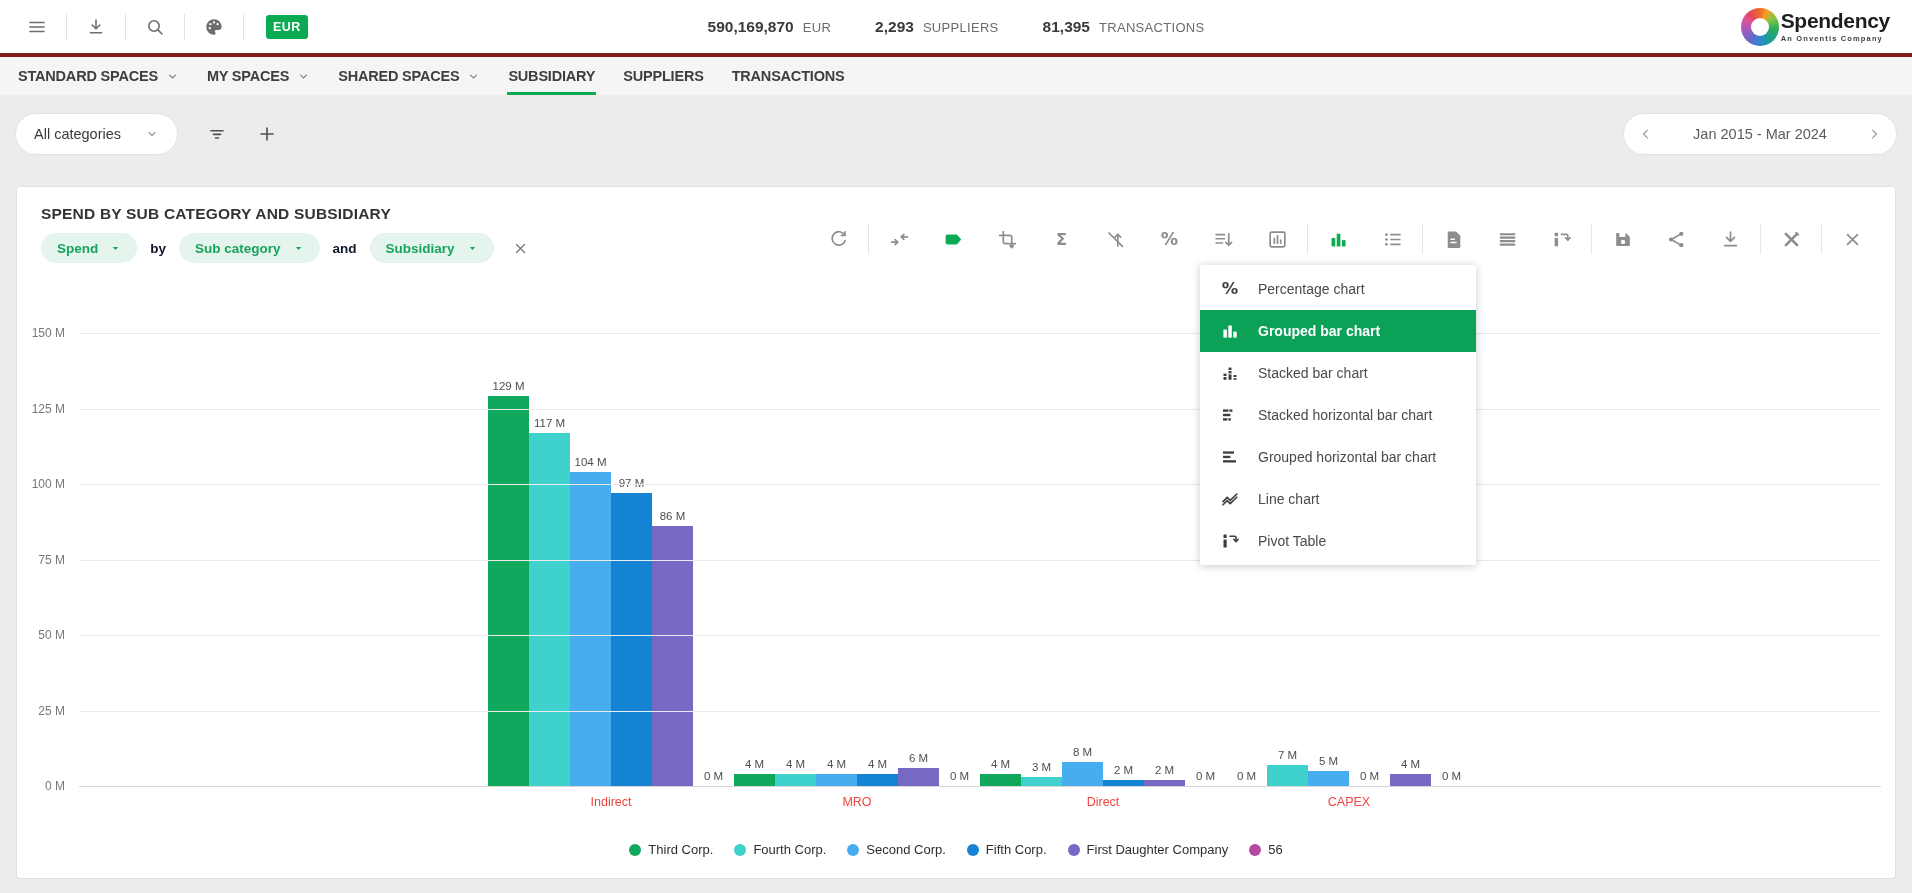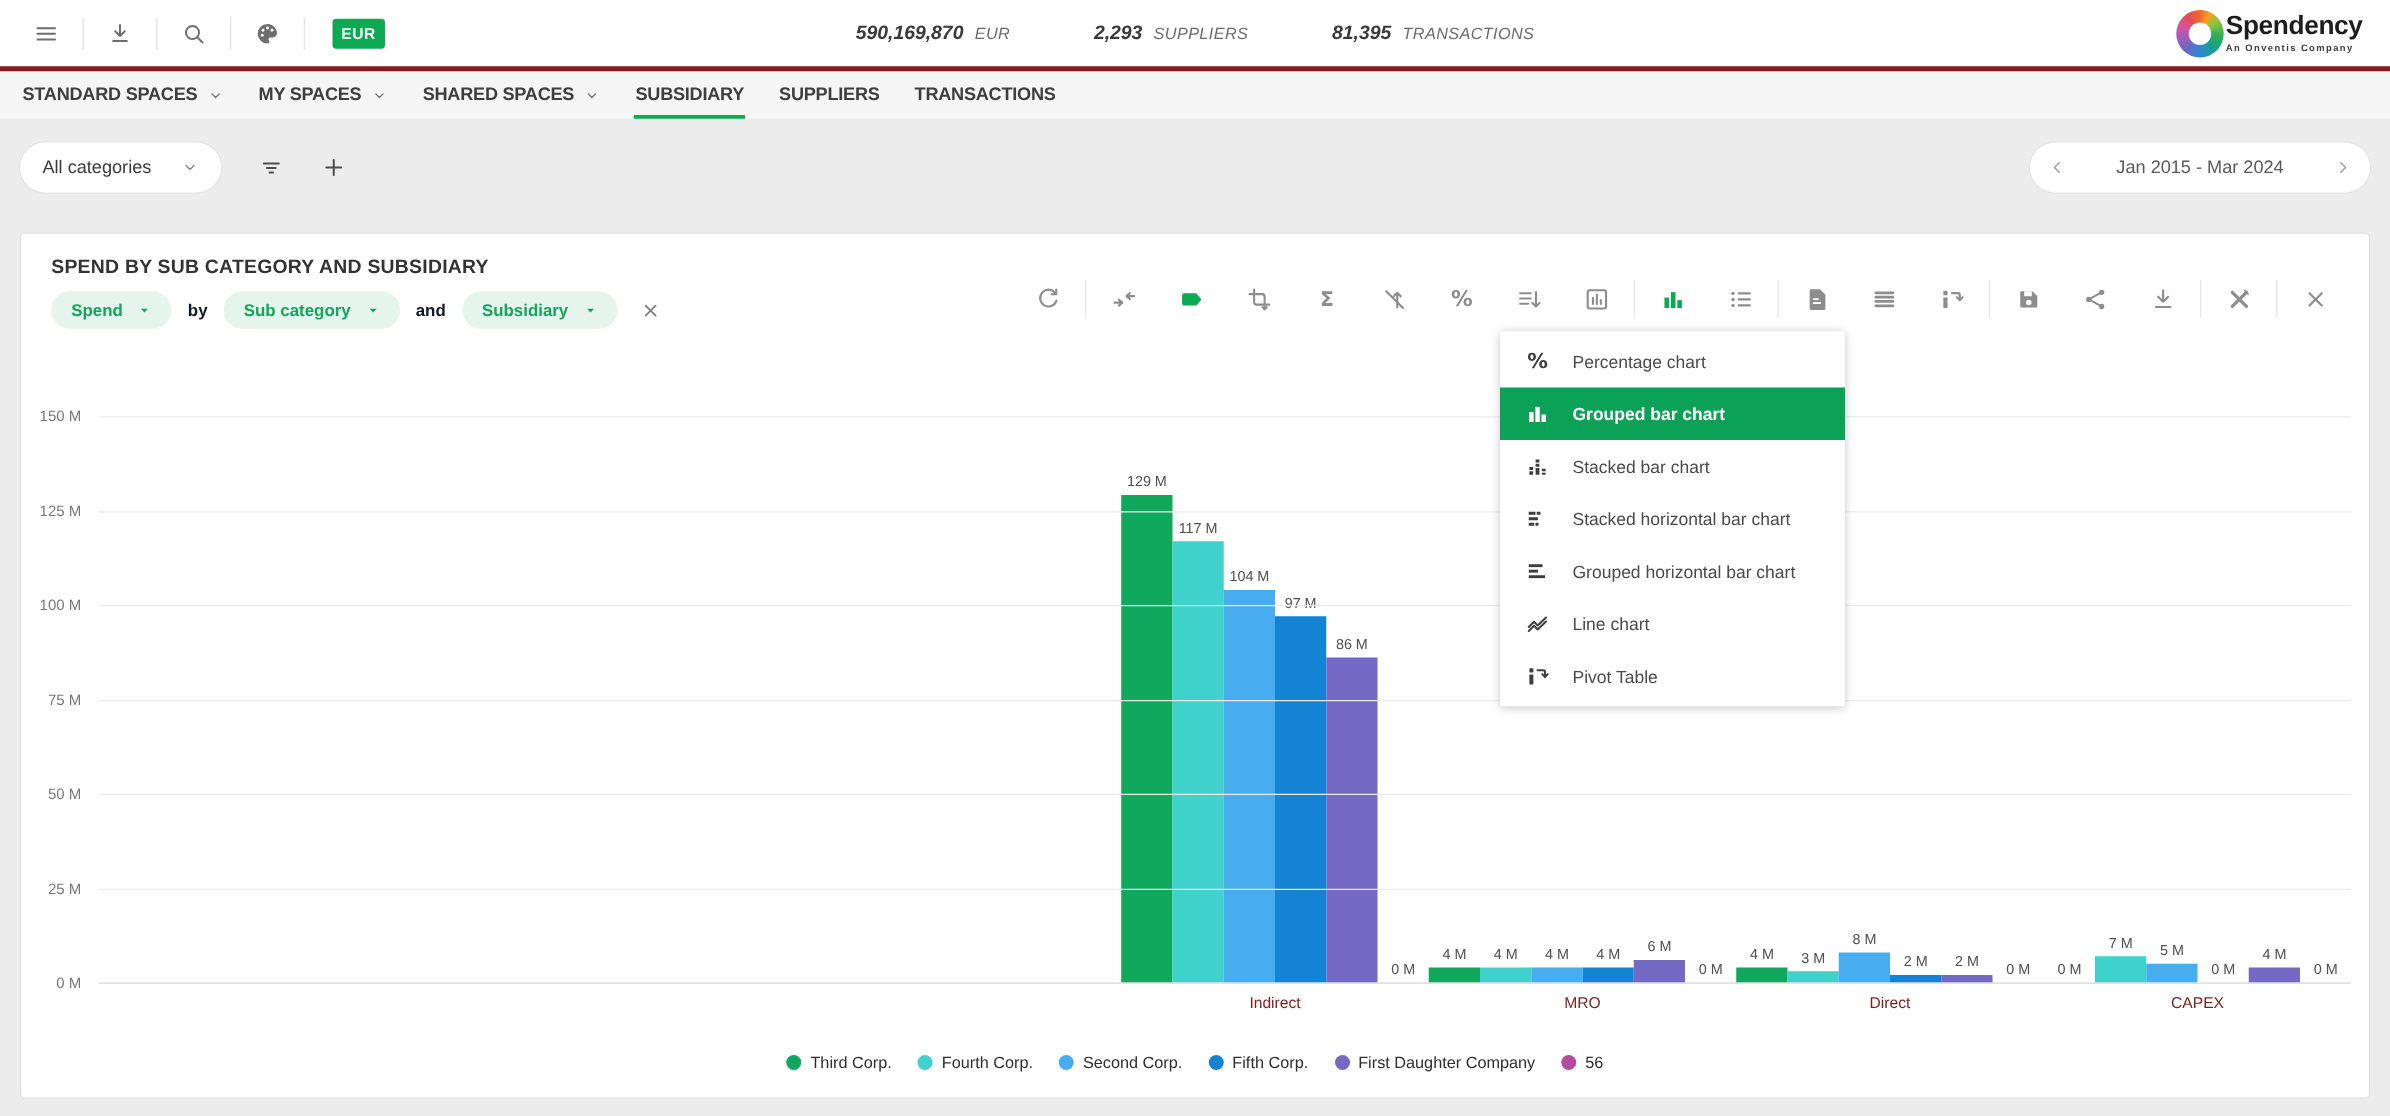--- a/index.html
+++ b/index.html
@@ -12,21 +12,21 @@
   
   .topbar { height:57px; background:#fff; border-bottom:4px solid #7f1d1d;
     display:flex; align-items:center; position:relative; }
   .tb-left { display:flex; align-items:center; height:100%; padding-left:8px; }
   .tb-cell { width:58px; display:flex; justify-content:center; align-items:center;
     color:#6e6e6e; cursor:pointer; }
   .tb-divider { width:1px; height:26px; background:#e4e4e4; }
   .eur-badge { background:#0caa53; color:#fff; font-weight:bold; font-size:12.5px;
     padding:5px 7px; border-radius:3px; margin-left:22px; letter-spacing:.4px; cursor:pointer; }
   .kpis { position:absolute; left:50%; top:50%; transform:translate(-50%,-50%);
-    display:flex; gap:67px; align-items:flex-start; white-space:nowrap;font-style:italic; }
+    display:flex; gap:44px; align-items:flex-start; white-space:nowrap; }
   .kpi { display:flex; gap:9px; align-items:baseline; }
   .kpi-value { font-size:15.5px; font-weight:bold; color:#3a3a3a; }
   .kpi-label { font-size:13px; color:#6b6b6b; letter-spacing:.3px; }
   .logo { margin-left:auto; margin-right:22px; display:flex; align-items:center; gap:2px; }
   .logo-ring { width:38px; height:38px; border-radius:50%; position:relative;
     background:conic-gradient(#ee6a2e 0deg,#f4a21f 25deg,#8bc53f 55deg,#2fae55 95deg,
       #18a08b 135deg,#2f86d0 180deg,#6f66c4 225deg,#a75ab8 262deg,#d9539b 295deg,
       #e44a53 325deg,#ee6a2e 360deg); }
   .logo-ring::after { content:""; position:absolute; inset:10px; background:#fff; border-radius:50%; }
   .logo-name { font-size:21px; font-weight:bold; color:#1d1d1d; line-height:1; letter-spacing:-.3px; }
@@ -84,29 +84,29 @@
   .menu-item .icn { color:#3e3e3e; }
   .menu-item.active { background:#0ba257; color:#fff; font-weight:bold; }
   .menu-item.active .icn { color:#fff; }
 
   
   .plot { position:absolute; left:62px; right:14px; top:146px; height:453px; }
   .gridline { position:absolute; left:0; right:0; height:1px; background:#ebebeb; }
   .gridline.zero { background:#d6d6d6; }
   .ytick { position:absolute; transform:translateY(-50%); right:calc(100% + 14px);
     font-size:12px; color:#787878; white-space:nowrap; }
-  .groups { position:absolute; inset:0; display:flex; justify-content:flex-end; }
+  .groups { position:absolute; inset:0; display:flex; justify-content:center; }
   .group { width:246px; height:100%; position:relative; display:flex; justify-content:center;
     align-items:flex-end; }
   .slot { width:41px; height:100%; position:relative; }
   .bar { position:absolute; bottom:0; left:0; width:100%; cursor:pointer; }
   .bar-label { position:absolute; left:50%; transform:translateX(-50%); font-size:11.5px;
     color:#4f4f4f; white-space:nowrap; }
   .cat-label { position:absolute; top:calc(100% + 9px); left:50%; transform:translateX(-50%);
-    font-size:12.5px; color:#7f1d1d; white-space:nowrap; }
+    font-size:12.5px; color:#ef4444; white-space:nowrap; }
   .legend { position:absolute; left:0; right:0; top:655px; display:flex; justify-content:center;
     gap:21px; align-items:center; }
   .legend-item { display:flex; align-items:center; gap:7px; font-size:13px; color:#2e2e2e; cursor:pointer; }
   .legend-dot { width:12px; height:12px; border-radius:50%; }
 </style>
 </head>
 <body>
 
 <header class="topbar">
   <div class="tb-left">

